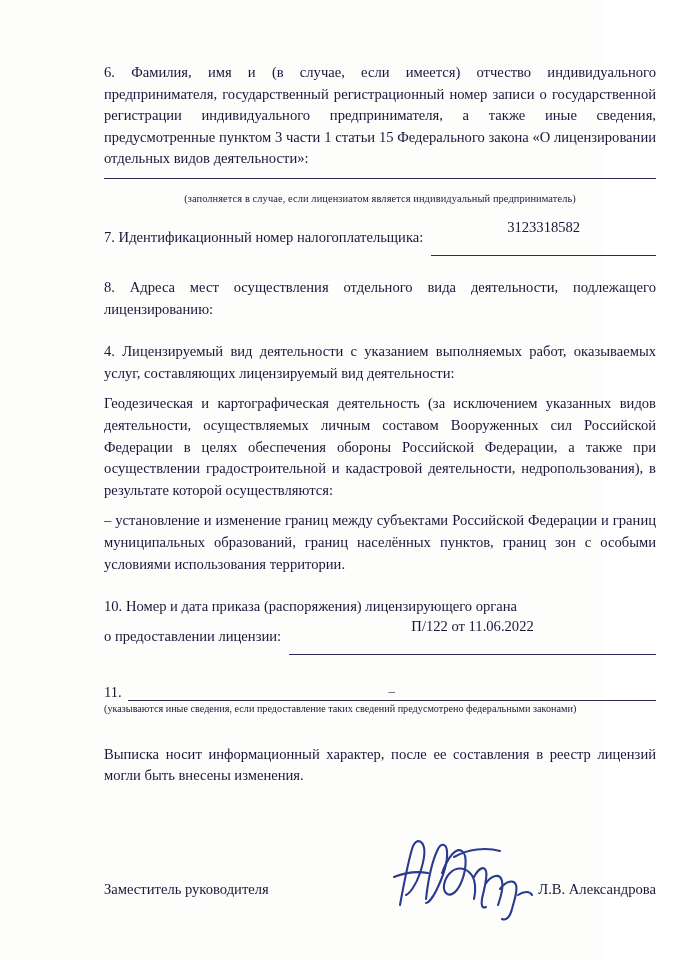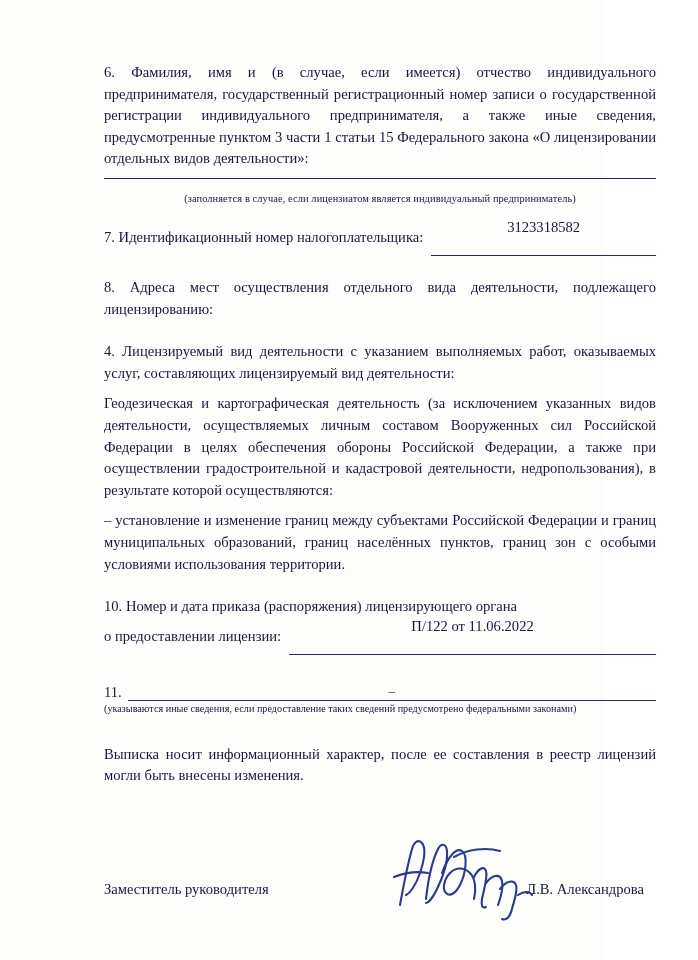--- a/index.html
+++ b/index.html
@@ -116,21 +116,21 @@
   .sig-left {
     position: absolute;
     left: 0;
     top: 36px;
     font-size: 14.6px;
     color: #17173a;
     text-align: right;
   }
   .sig-right {
     position: absolute;
-    right: 12px;
+    right: 0;
     top: 36px;
     font-size: 14.6px;
     color: #17173a;
   }
   .sig-scribble {
     position: absolute;
     left: 278px;
     top: -12px;
     width: 170px;
     height: 96px;

